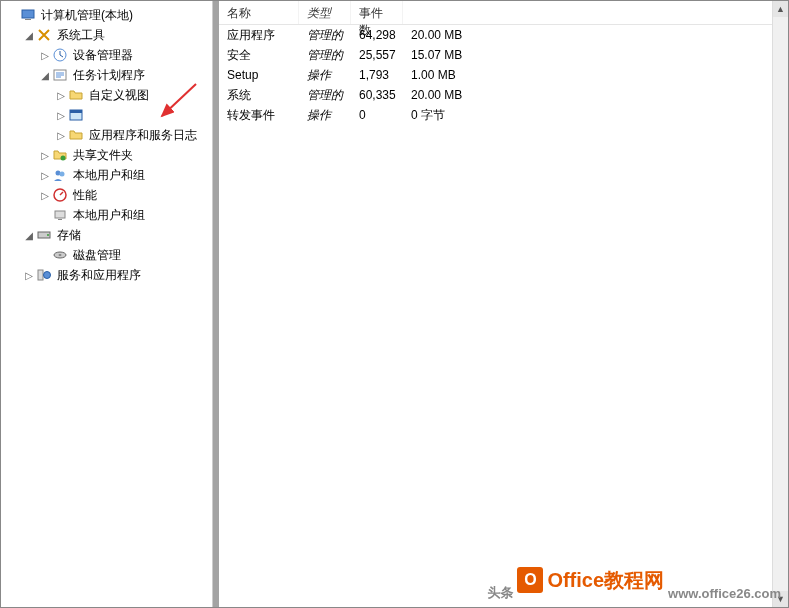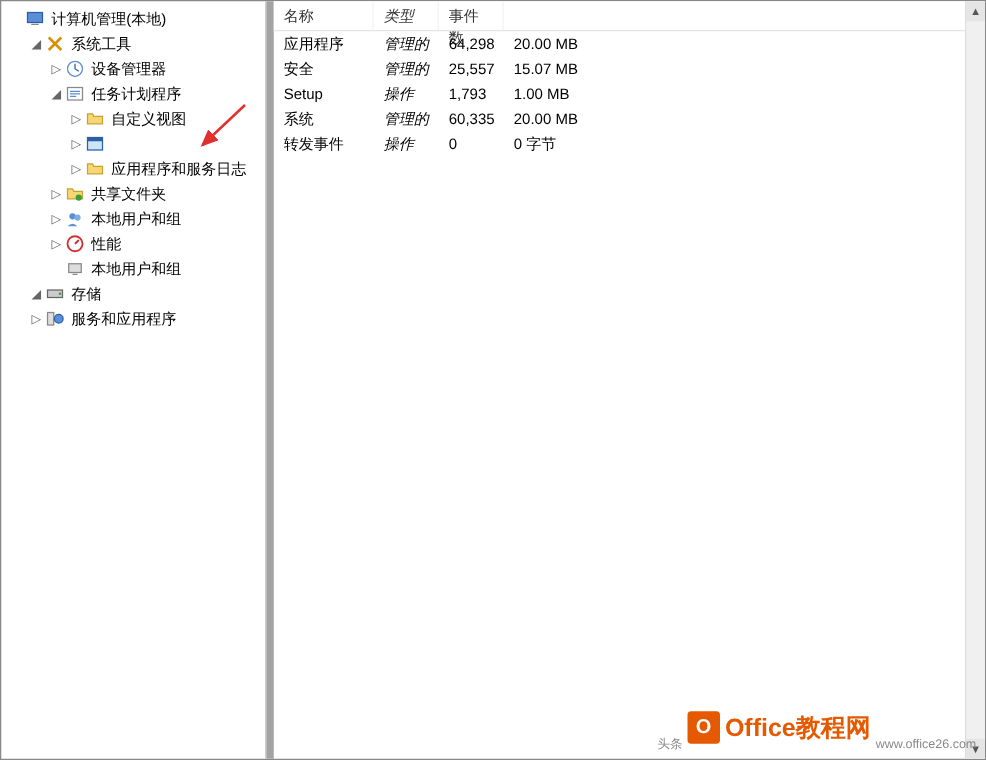--- a/index.html
+++ b/index.html
@@ -21,21 +21,21 @@
   .list-panel { flex: 1; display: flex; flex-direction: column; border-left: 6px solid #a3a3a3; }
   .header-row { display: flex; height: 24px; border-bottom: 1px solid #e5e5e5; background: #fff; }
   .header-cell { padding: 4px 8px; border-right: 1px solid #f3f3f3; color: #333; cursor: default; }
   .c-name { width: 80px; }
   .c-type { width: 52px; font-style: italic; }
   .c-count { width: 52px; text-align: left; }
   .c-size { flex: 1; }
   .data-row { display: flex; height: 20px; align-items: center; cursor: default; }
   .data-cell { padding: 2px 8px; }
   .watermark { position: absolute; right: 8px; bottom: 6px; font-size: 20px; font-weight: bold; color: #e55a00; pointer-events: none; display: flex; align-items: center; gap: 4px; }
-  .watermark .sub { font-size: 10px; color: #888; font-weight: normal; margin-top: 26px; }
+  .watermark .sub { font-size: 13px; color: #888; font-weight: bold; margin-top: 26px; }
   .wm-ico { width: 26px; height: 26px; background: #e55a00; display: inline-flex; align-items:center; justify-content:center; color:#fff; font-size:16px; border-radius:3px; }
   .scrollbar-v { position: absolute; right: 1px; top: 1px; bottom: 1px; width: 16px; background: #f0f0f0; border-left: 1px solid #ddd; }
   .sb-btn { height: 16px; background: #e5e5e5; display:flex; align-items:center; justify-content:center; font-size:9px; color:#555; cursor:pointer; }
   .sb-track { position:absolute; top:16px; bottom:16px; left:0; right:0; }
   .sb-btn.bot { position:absolute; bottom:0; left:0; right:0; }
 </style>
 </head>
 <body>
 
 <div class="app">
@@ -166,20 +166,30 @@
         <span class="exp">◢</span>
         <span class="ico">
             <svg viewBox="0 0 16 16">
               <rect x="2" y="5" width="12" height="6" fill="#ccc" stroke="#666"></rect>
               <circle cx="12" cy="8" r="1" fill="#3a9f3a"></circle>
             </svg>
           </span>
         <span class="tree-label">存储</span>
       </div>
 
+      <div class="tree-row lvl3">
+        <span class="exp blank">▷</span>
+        <span class="ico">
+            <svg viewBox="0 0 16 16">
+              <ellipse cx="8" cy="8" rx="6" ry="3" fill="#ccc" stroke="#666"></ellipse>
+              <ellipse cx="8" cy="8" rx="1.5" ry="0.8" fill="#666"></ellipse>
+            </svg>
+          </span>
+        <span class="tree-label">磁盘管理</span>
+      </div>
 
       <div class="tree-row lvl2">
         <span class="exp">▷</span>
         <span class="ico">
             <svg viewBox="0 0 16 16">
               <rect x="2" y="3" width="5" height="10" fill="#ddd" stroke="#888"></rect>
               <circle cx="11" cy="8" r="3.5" fill="#5a8fd6" stroke="#2a5fa6"></circle>
             </svg>
           </span>
         <span class="tree-label">服务和应用程序</span>

